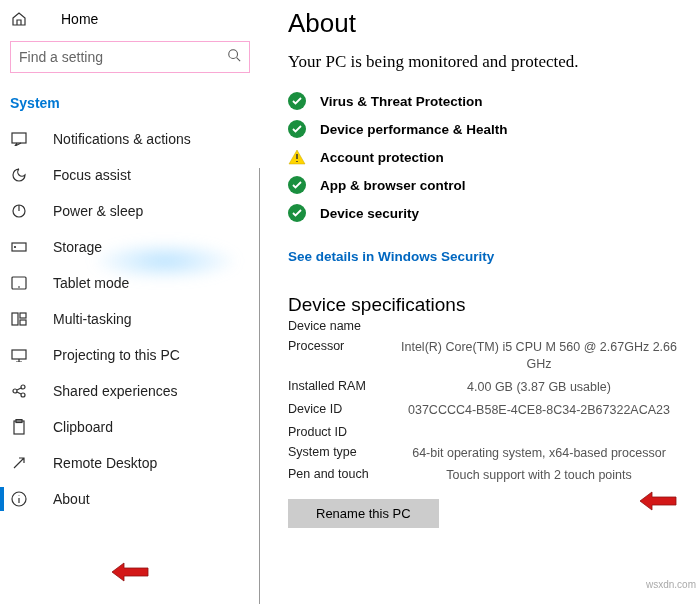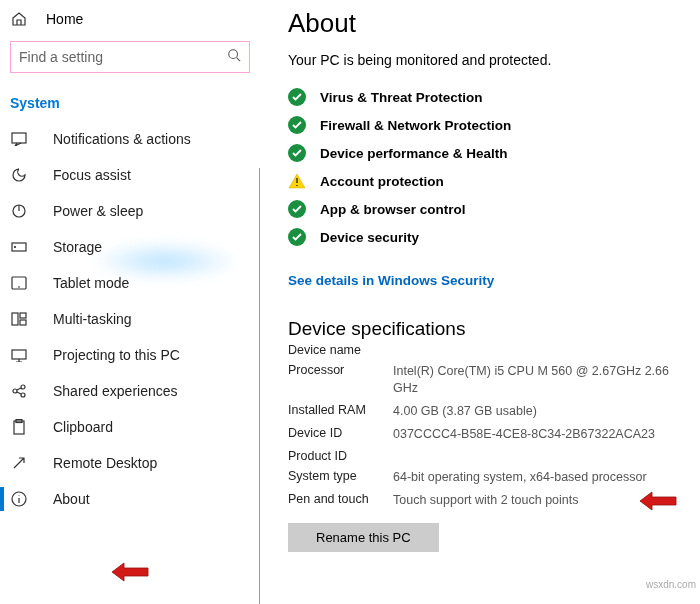--- a/index.html
+++ b/index.html
@@ -1,46 +1,46 @@
 <!DOCTYPE html>
 <html><head>
 <meta charset="utf-8">
 <style>
 * { box-sizing: border-box; margin: 0; padding: 0; font-family: "Segoe UI", sans-serif; }
 body { width: 700px; height: 604px; background: #fff; display: flex; overflow: hidden; position: relative; }
 .sidebar { width: 260px; background: #fff; padding: 5px 0 0 0; position: relative; }
-.sidebar-home { display: flex; align-items: center; padding: 6px 10px; gap: 18px; }
+.sidebar-home { display: flex; align-items: center; padding: 6px 10px; gap: 33px; }
 .sidebar-home .ic { width: 18px; display: flex; justify-content: center; }
 .sidebar-home span { font-size: 14px; }
 .search { margin: 8px 10px; border: 1px solid #f9a8d4; height: 32px; display: flex; align-items: center; padding: 0 8px; justify-content: space-between; }
 .search input { border: none; outline: none; font-size: 14px; flex: 1; background: transparent; color: #333; }
 .search input::placeholder { color: #666; }
 .cat { color: #0078d4; font-weight: 600; font-size: 14px; padding: 14px 10px 10px; }
 .nav { position: relative; }
 .nav-item { display: flex; align-items: center; padding: 10px 10px; gap: 25px; cursor: pointer; position: relative; }
 .nav-item .ic { width: 18px; display: flex; justify-content: center; color: #333; }
 .nav-item span.lbl { font-size: 14px; color: #222; }
 .nav-item.active::before { content: ""; position: absolute; left: 0; top: 6px; bottom: 6px; width: 4px; background: #0078d4; }
 .blur { position: absolute; left: 90px; top: 120px; width: 150px; height: 40px; background: radial-gradient(ellipse, rgba(120,200,255,0.5), transparent 70%); pointer-events: none; filter: blur(6px); }
 .divider { position: absolute; left: 259px; top: 168px; bottom: 0; width: 1px; background: #999; }
 .main { flex: 1; padding: 8px 15px 0 28px; overflow: hidden; }
 .h1 { font-size: 26px; font-weight: 400; margin-bottom: 12px; }
-.sub { font-size: 14px; margin-bottom: 14px; line-height: 1.3; }
+.sub { font-size: 17px; margin-bottom: 14px; line-height: 1.3; font-family: Liberation Serif, serif; }
 .status-list { margin-bottom: 12px; }
 .status { display: flex; align-items: center; gap: 14px; padding: 5px 0; }
 .status .badge { width: 18px; height: 18px; border-radius: 50%; display: flex; align-items: center; justify-content: center; flex-shrink: 0; }
 .status .badge.ok { background: #1a8f3f; }
 .status .badge.warn { background: #ffd400; position: relative; border-radius: 0; background: none; }
 .status .warn svg { display: block; }
 .status .txt { font-size: 13.5px; font-weight: 600; }
 .link { color: #0067c0; font-size: 13.5px; margin: 10px 0 30px; display: inline-block; font-weight: bold; }
 .h2 { font-size: 19px; font-weight: 400; }
 .spec-row { display: flex; padding: 3px 0; font-size: 12.5px; }
 .spec-row .k { width: 105px; color: #222; flex-shrink: 0; }
-.spec-row .v { color: #555; flex: 1; line-height: 1.35; }
+.spec-row .v { color: #555; flex: 1; line-height: 1.35; text-align: center; }
 .btn { background: #ccc; border: none; padding: 7px 28px; font-size: 13px; margin-top: 12px; cursor: pointer; }
 .arrow { position: absolute; width: 40px; height: 24px; }
 .arrow svg { width: 100%; height: 100%; }
 .watermark { position: absolute; right: 4px; bottom: 14px; font-size: 10px; color: #aaa; writing-mode: horizontal-tb; transform: rotate(0); }
 </style>
 </head>
 <body>
 
 <div class="sidebar">
   <div class="sidebar-home">
@@ -194,28 +194,20 @@
           </svg>
         </span>
       <span class="txt">Virus &amp; Threat Protection</span>
     </div>
     <div class="status">
       <span class="badge ok">
           <svg width="10" height="8" viewBox="0 0 10 8">
             <path d="M1 4 L3.5 6.5 L9 1" stroke="#fff" stroke-width="1.8" fill="none"></path>
           </svg>
         </span>
-      <span class="txt">Firewall &amp; Network Protection</span>
-    </div>
-    <div class="status">
-      <span class="badge ok">
-          <svg width="10" height="8" viewBox="0 0 10 8">
-            <path d="M1 4 L3.5 6.5 L9 1" stroke="#fff" stroke-width="1.8" fill="none"></path>
-          </svg>
-        </span>
       <span class="txt">Device performance &amp; Health</span>
     </div>
     <div class="status">
       <span class="badge warn">
           <svg width="18" height="16" viewBox="0 0 18 16">
             <path d="M9 1 L17 15 H1 Z" fill="#ffd400" stroke="#c9a800" stroke-width="0.5"></path>
             <path d="M9 5 V10 M9 12 V13" stroke="#333" stroke-width="1.5"></path>
           </svg>
         </span>
       <span class="txt">Account protection</span>

